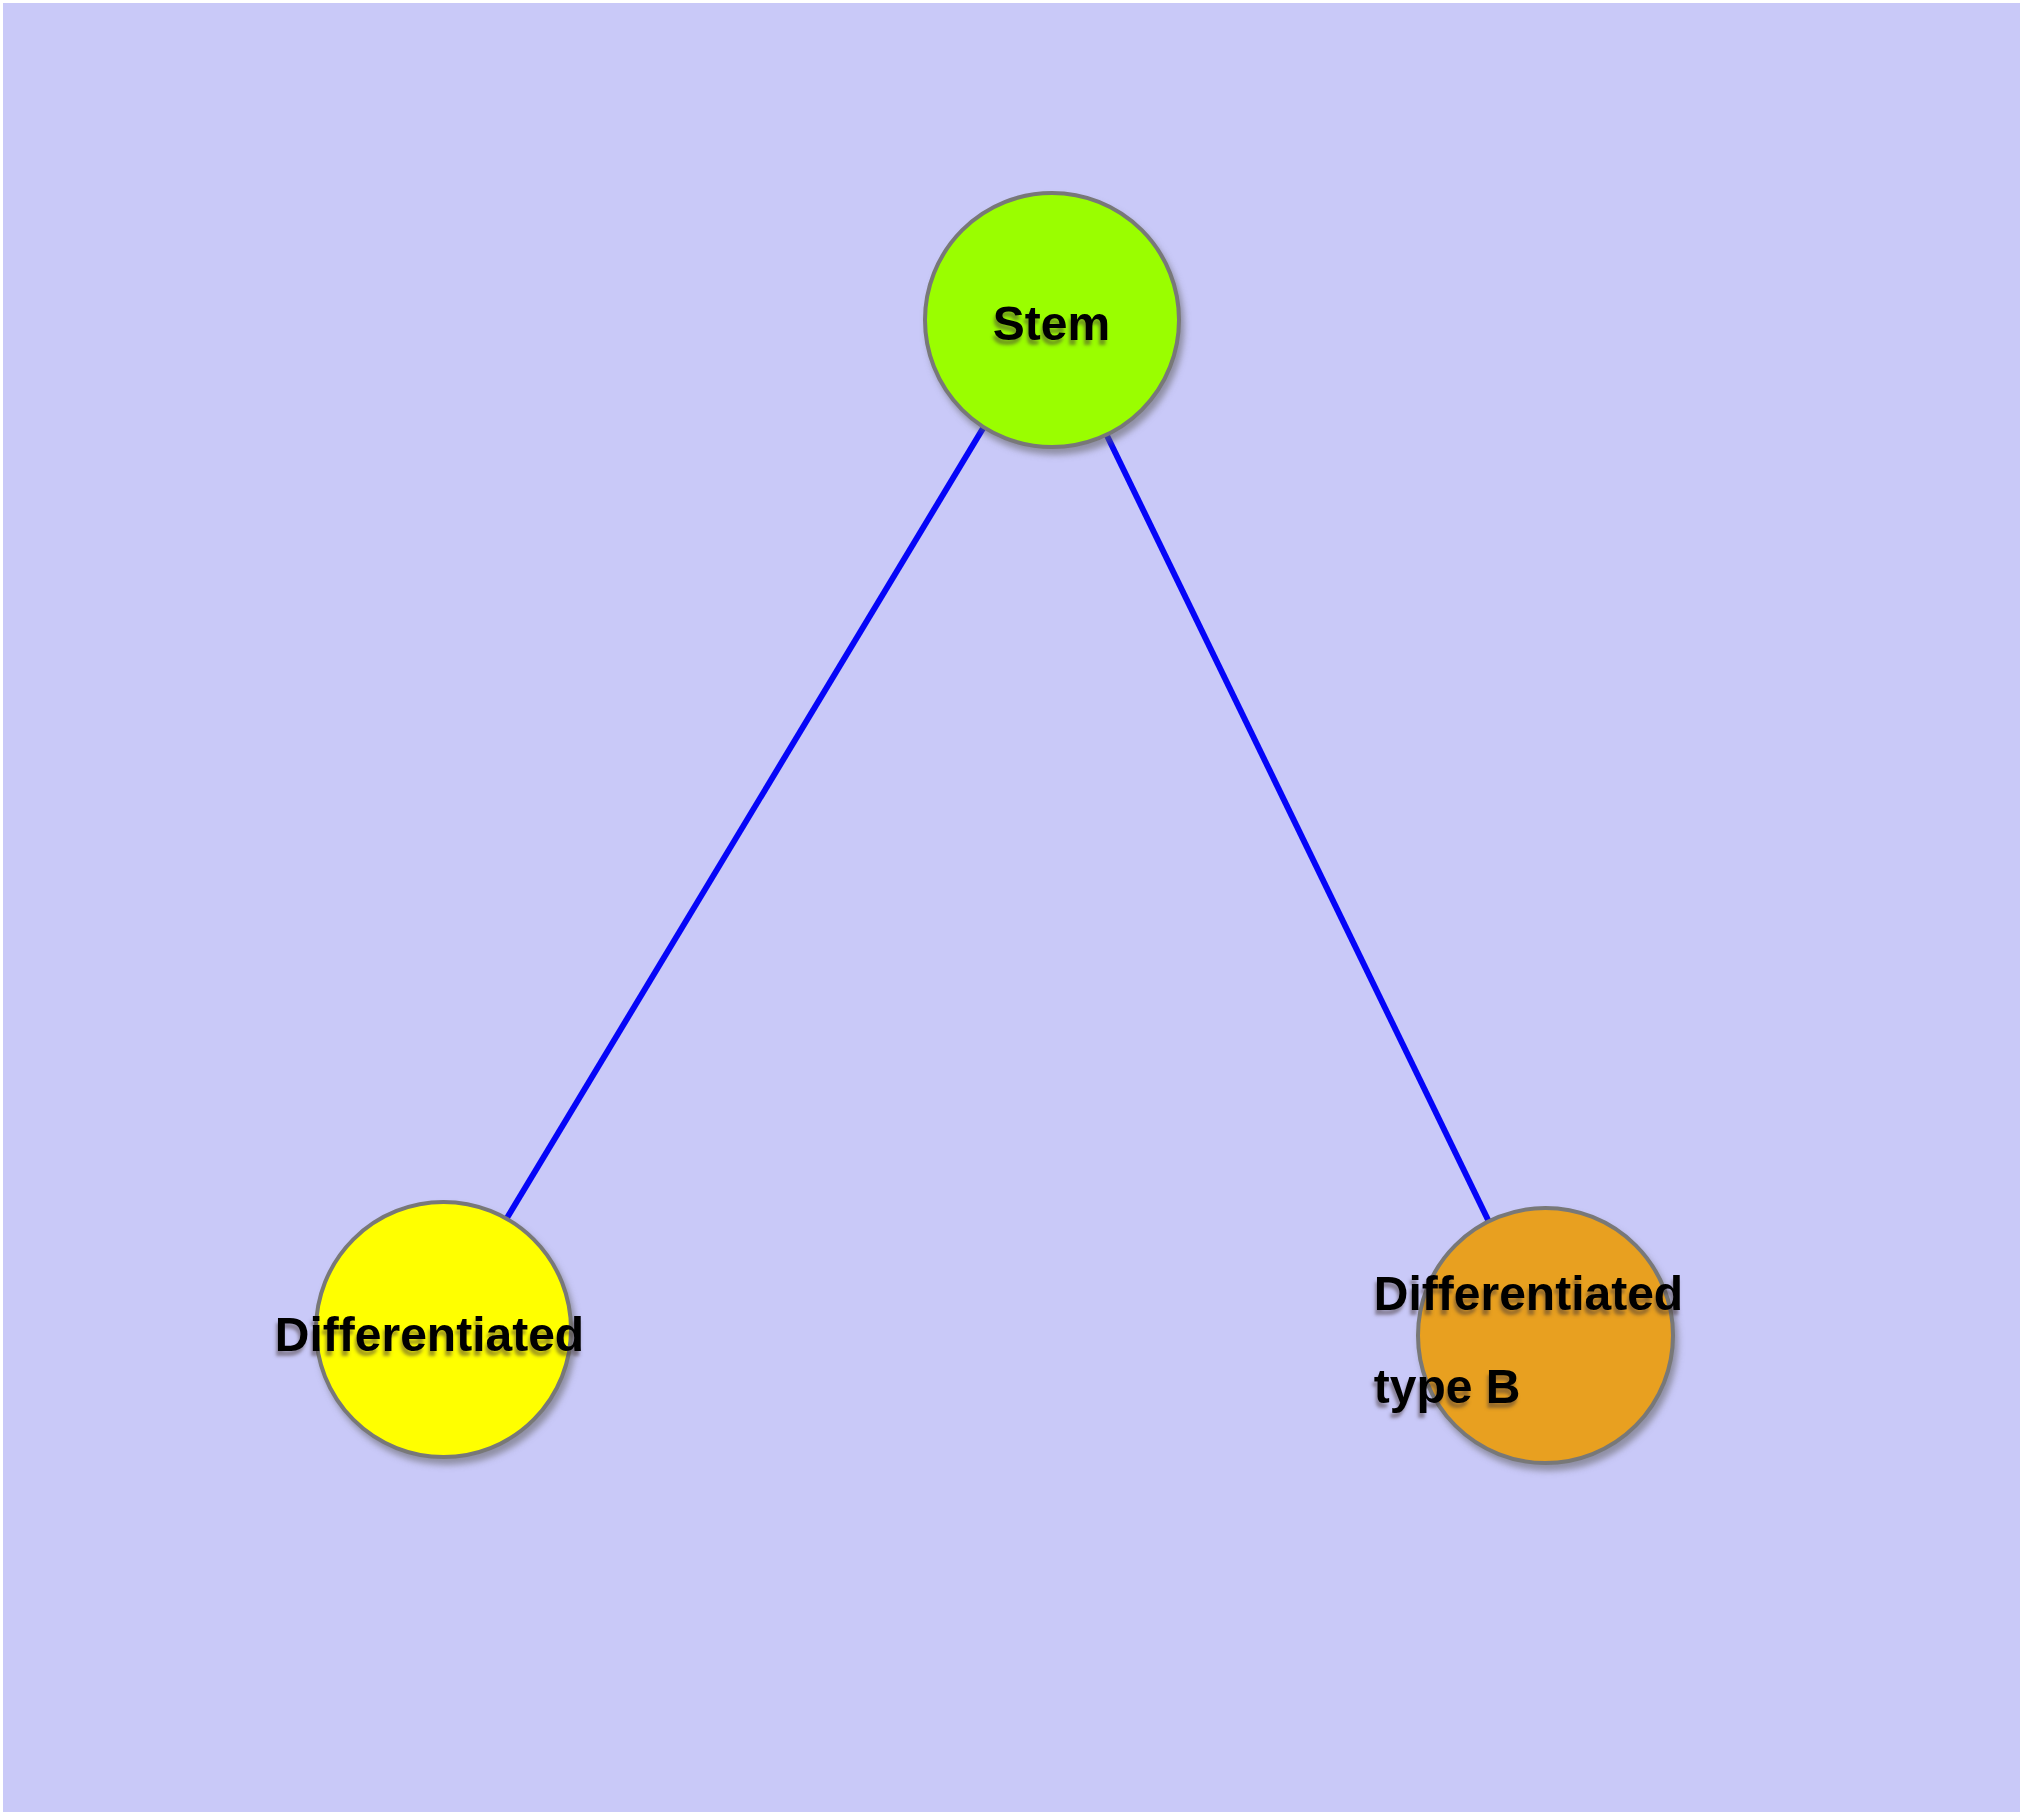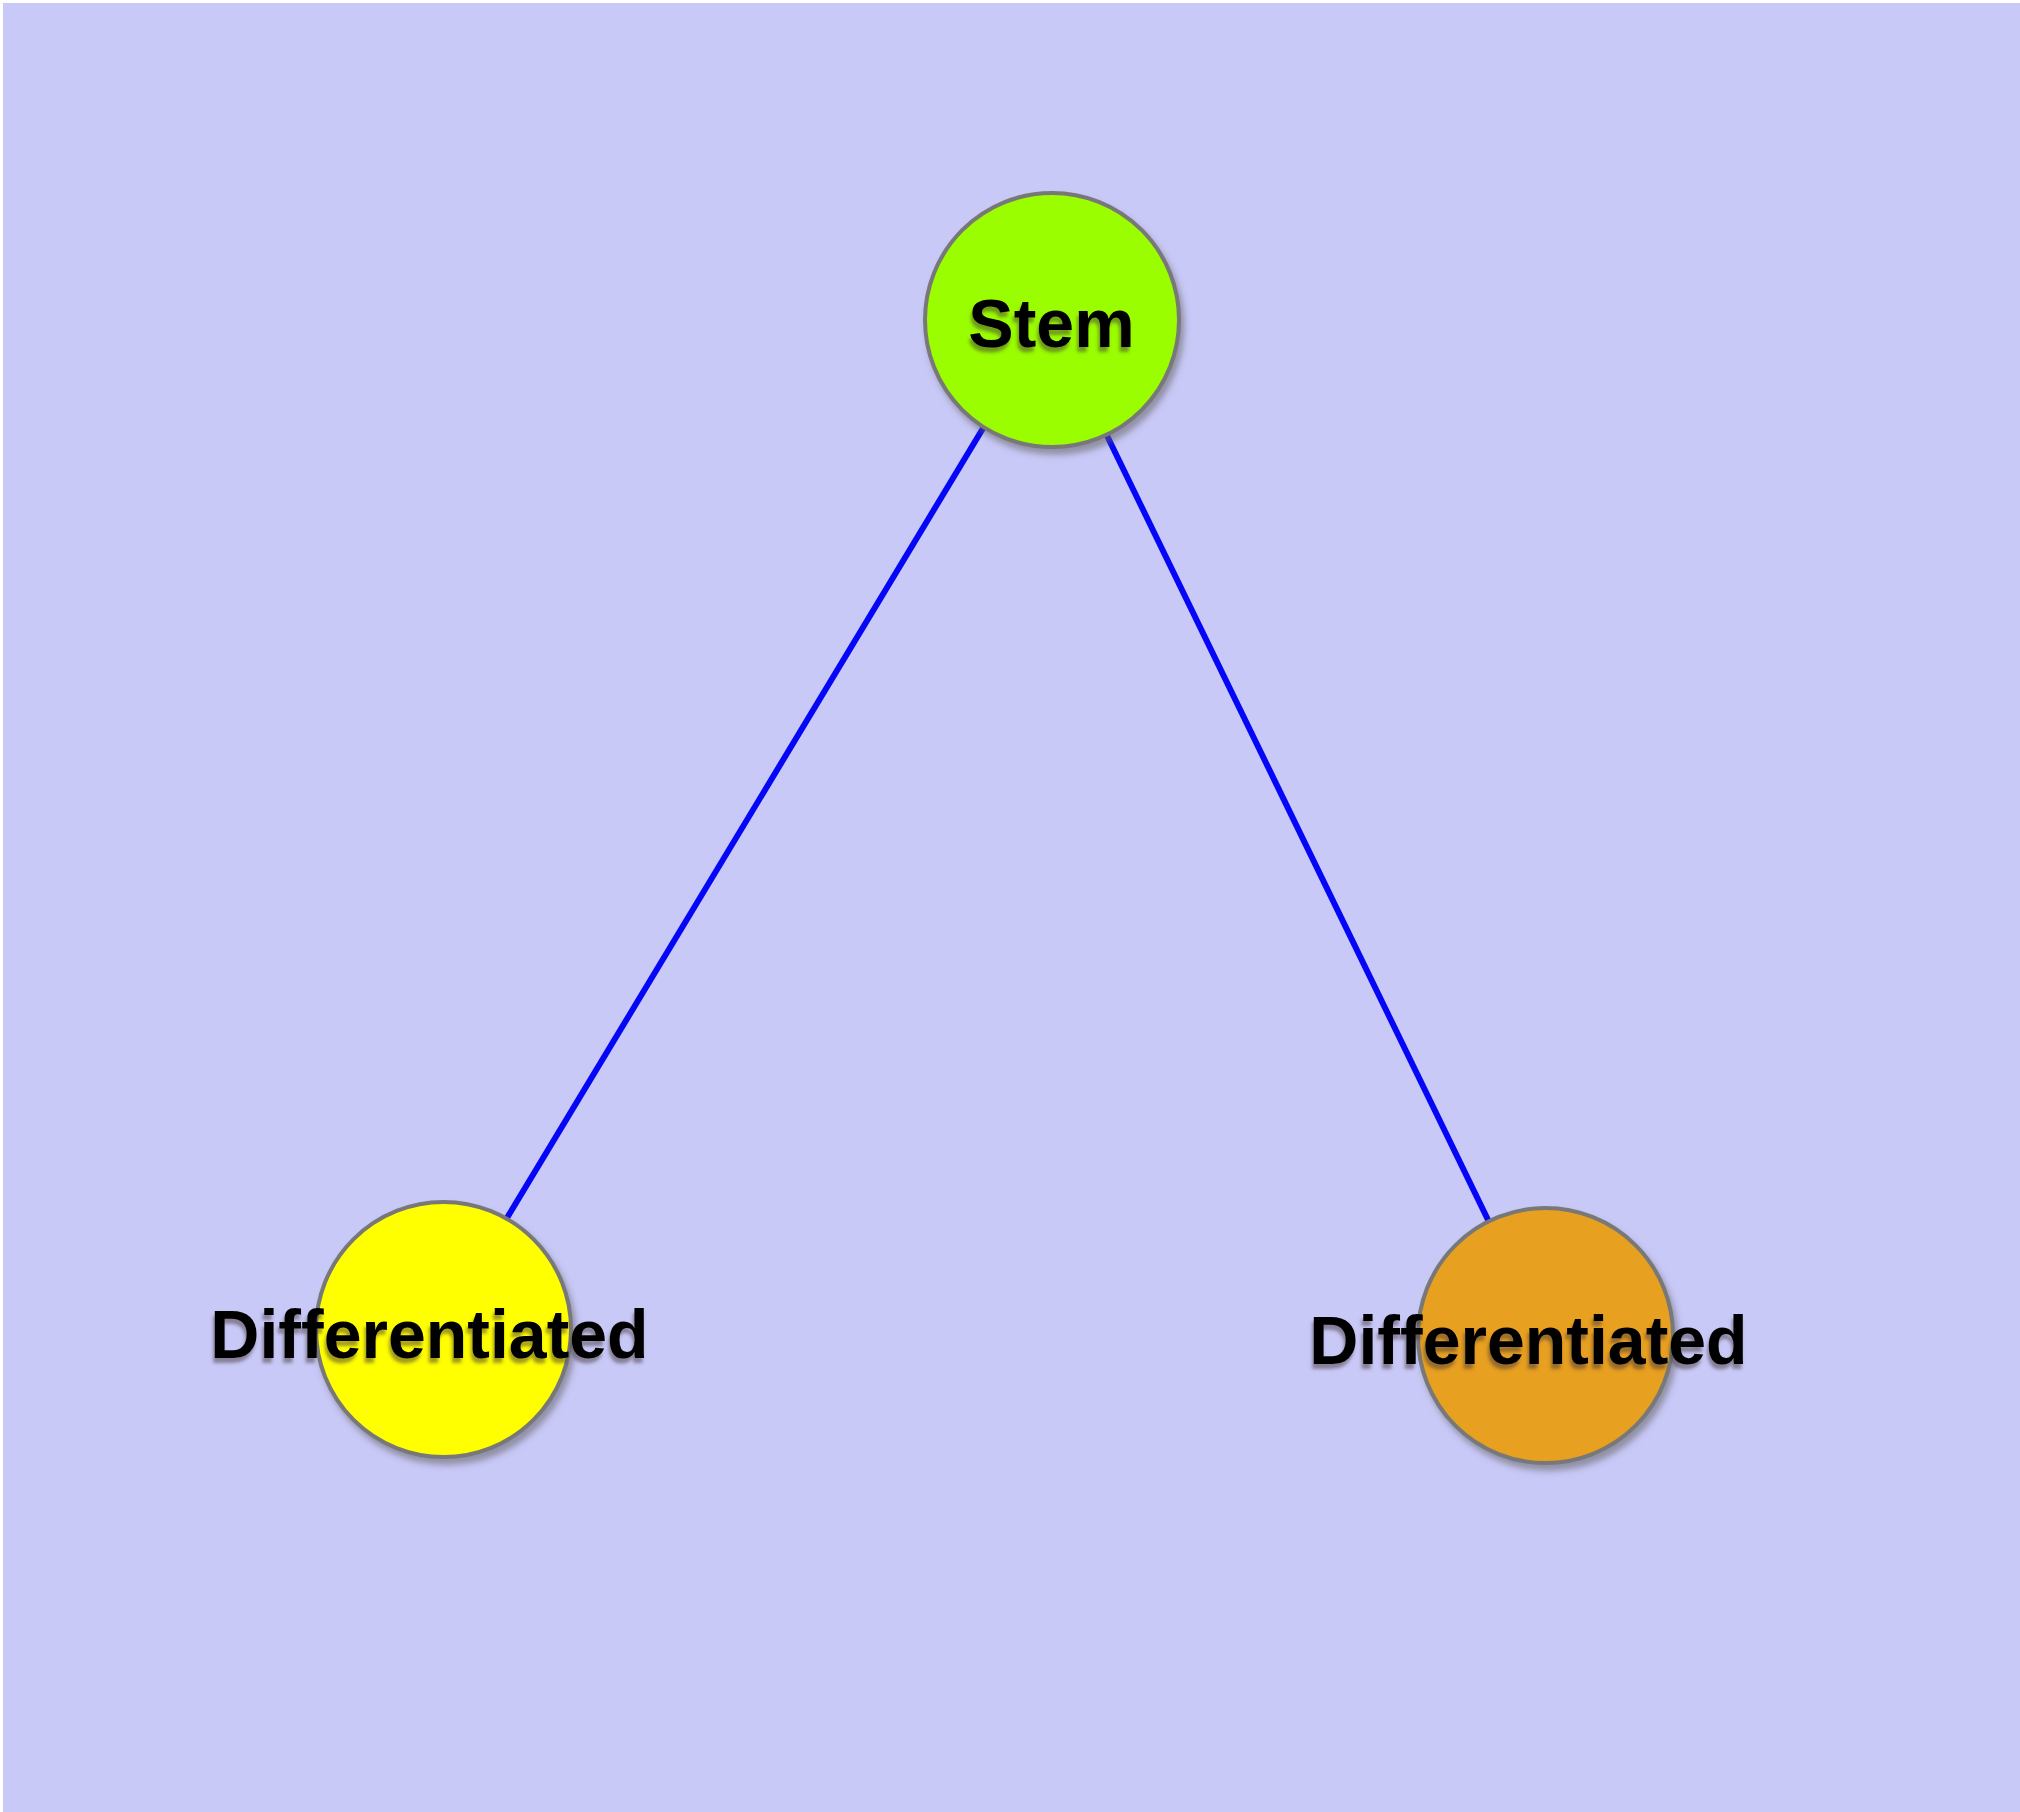--- a/index.html
+++ b/index.html
@@ -30,21 +30,21 @@
     border-radius: 50%;
     border: 4.2px solid #787878;
     box-sizing: border-box;
     box-shadow: 3.4px 6px 6px rgba(96, 96, 96, 0.55);
   }
   .node-label {
     position: absolute;
     transform: translate(-50%, -50%);
     white-space: nowrap;
     color: #000000;
-    font-size: 68px;
+    font-size: 48px;
     line-height: 93px;
     font-weight: bold;
     text-shadow: -1.7px 5.1px 3.4px rgba(70, 55, 55, 0.5);
   }
 </style>
 </head>
 <body>
 
 <div class="diagram-canvas" style="background: rgb(201, 201, 248);">
 
@@ -60,16 +60,17 @@
   <div class="node-label" style="left: 1049px; top: 320px;">
     <div>Stem</div>
   </div>
 
   <div class="node-label" style="left: 427px; top: 1331px;">
     <div>Differentiated</div>
   </div>
 
   <div class="node-label" style="left: 1526px; top: 1337px;">
     <div>Differentiated</div>
+    <div>type B</div>
   </div>
 
 </div>
 
 
 </body></html>

